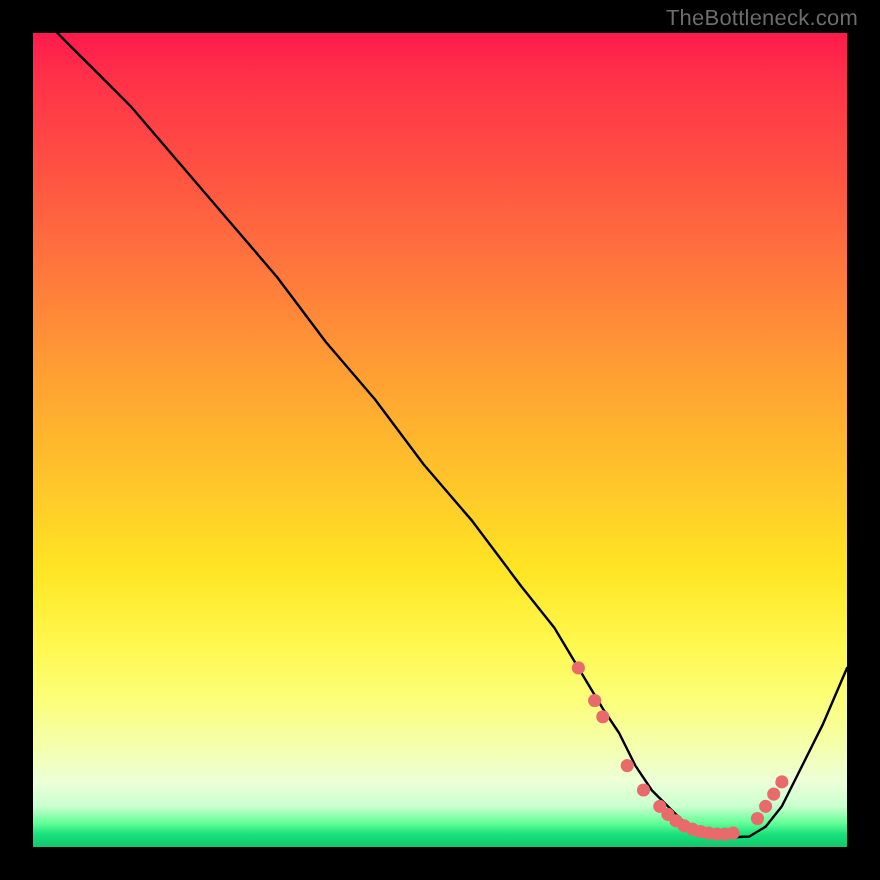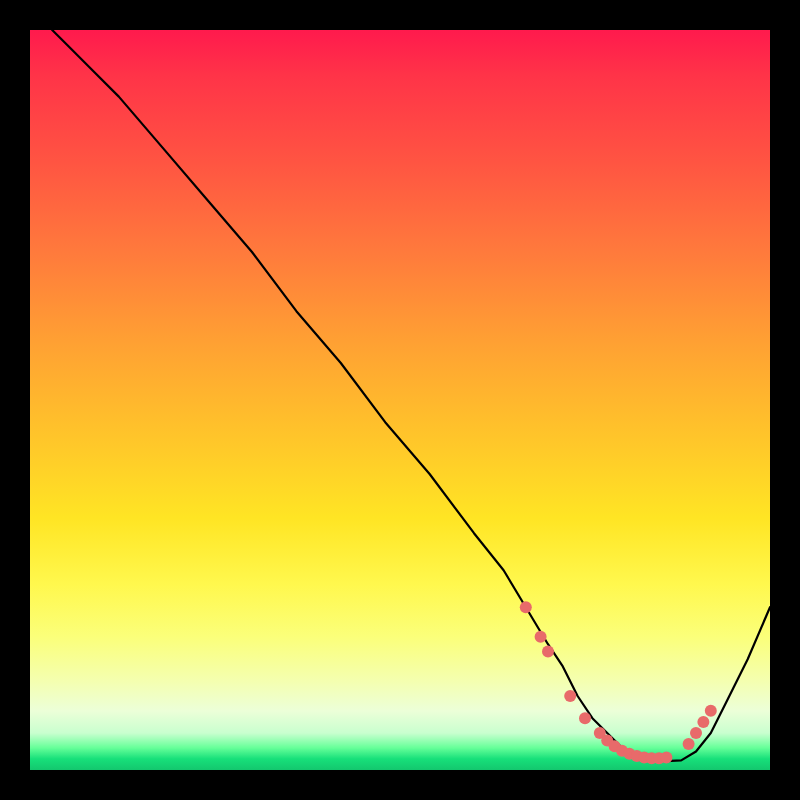--- a/index.html
+++ b/index.html
@@ -100,14 +100,15 @@
           <circle cx="636.4" cy="727.4" r="6" class="marker"></circle>
           <circle cx="658.6" cy="714.1" r="6" class="marker"></circle>
           <circle cx="666.0" cy="703.0" r="6" class="marker"></circle>
           <circle cx="673.4" cy="691.9" r="6" class="marker"></circle>
           <circle cx="680.8" cy="680.8" r="6" class="marker"></circle>
         </g>
     </svg>
 
   </div>
 
+  <div class="watermark">TheBottleneck.com</div>
 
 </div>
 
 </body></html>

